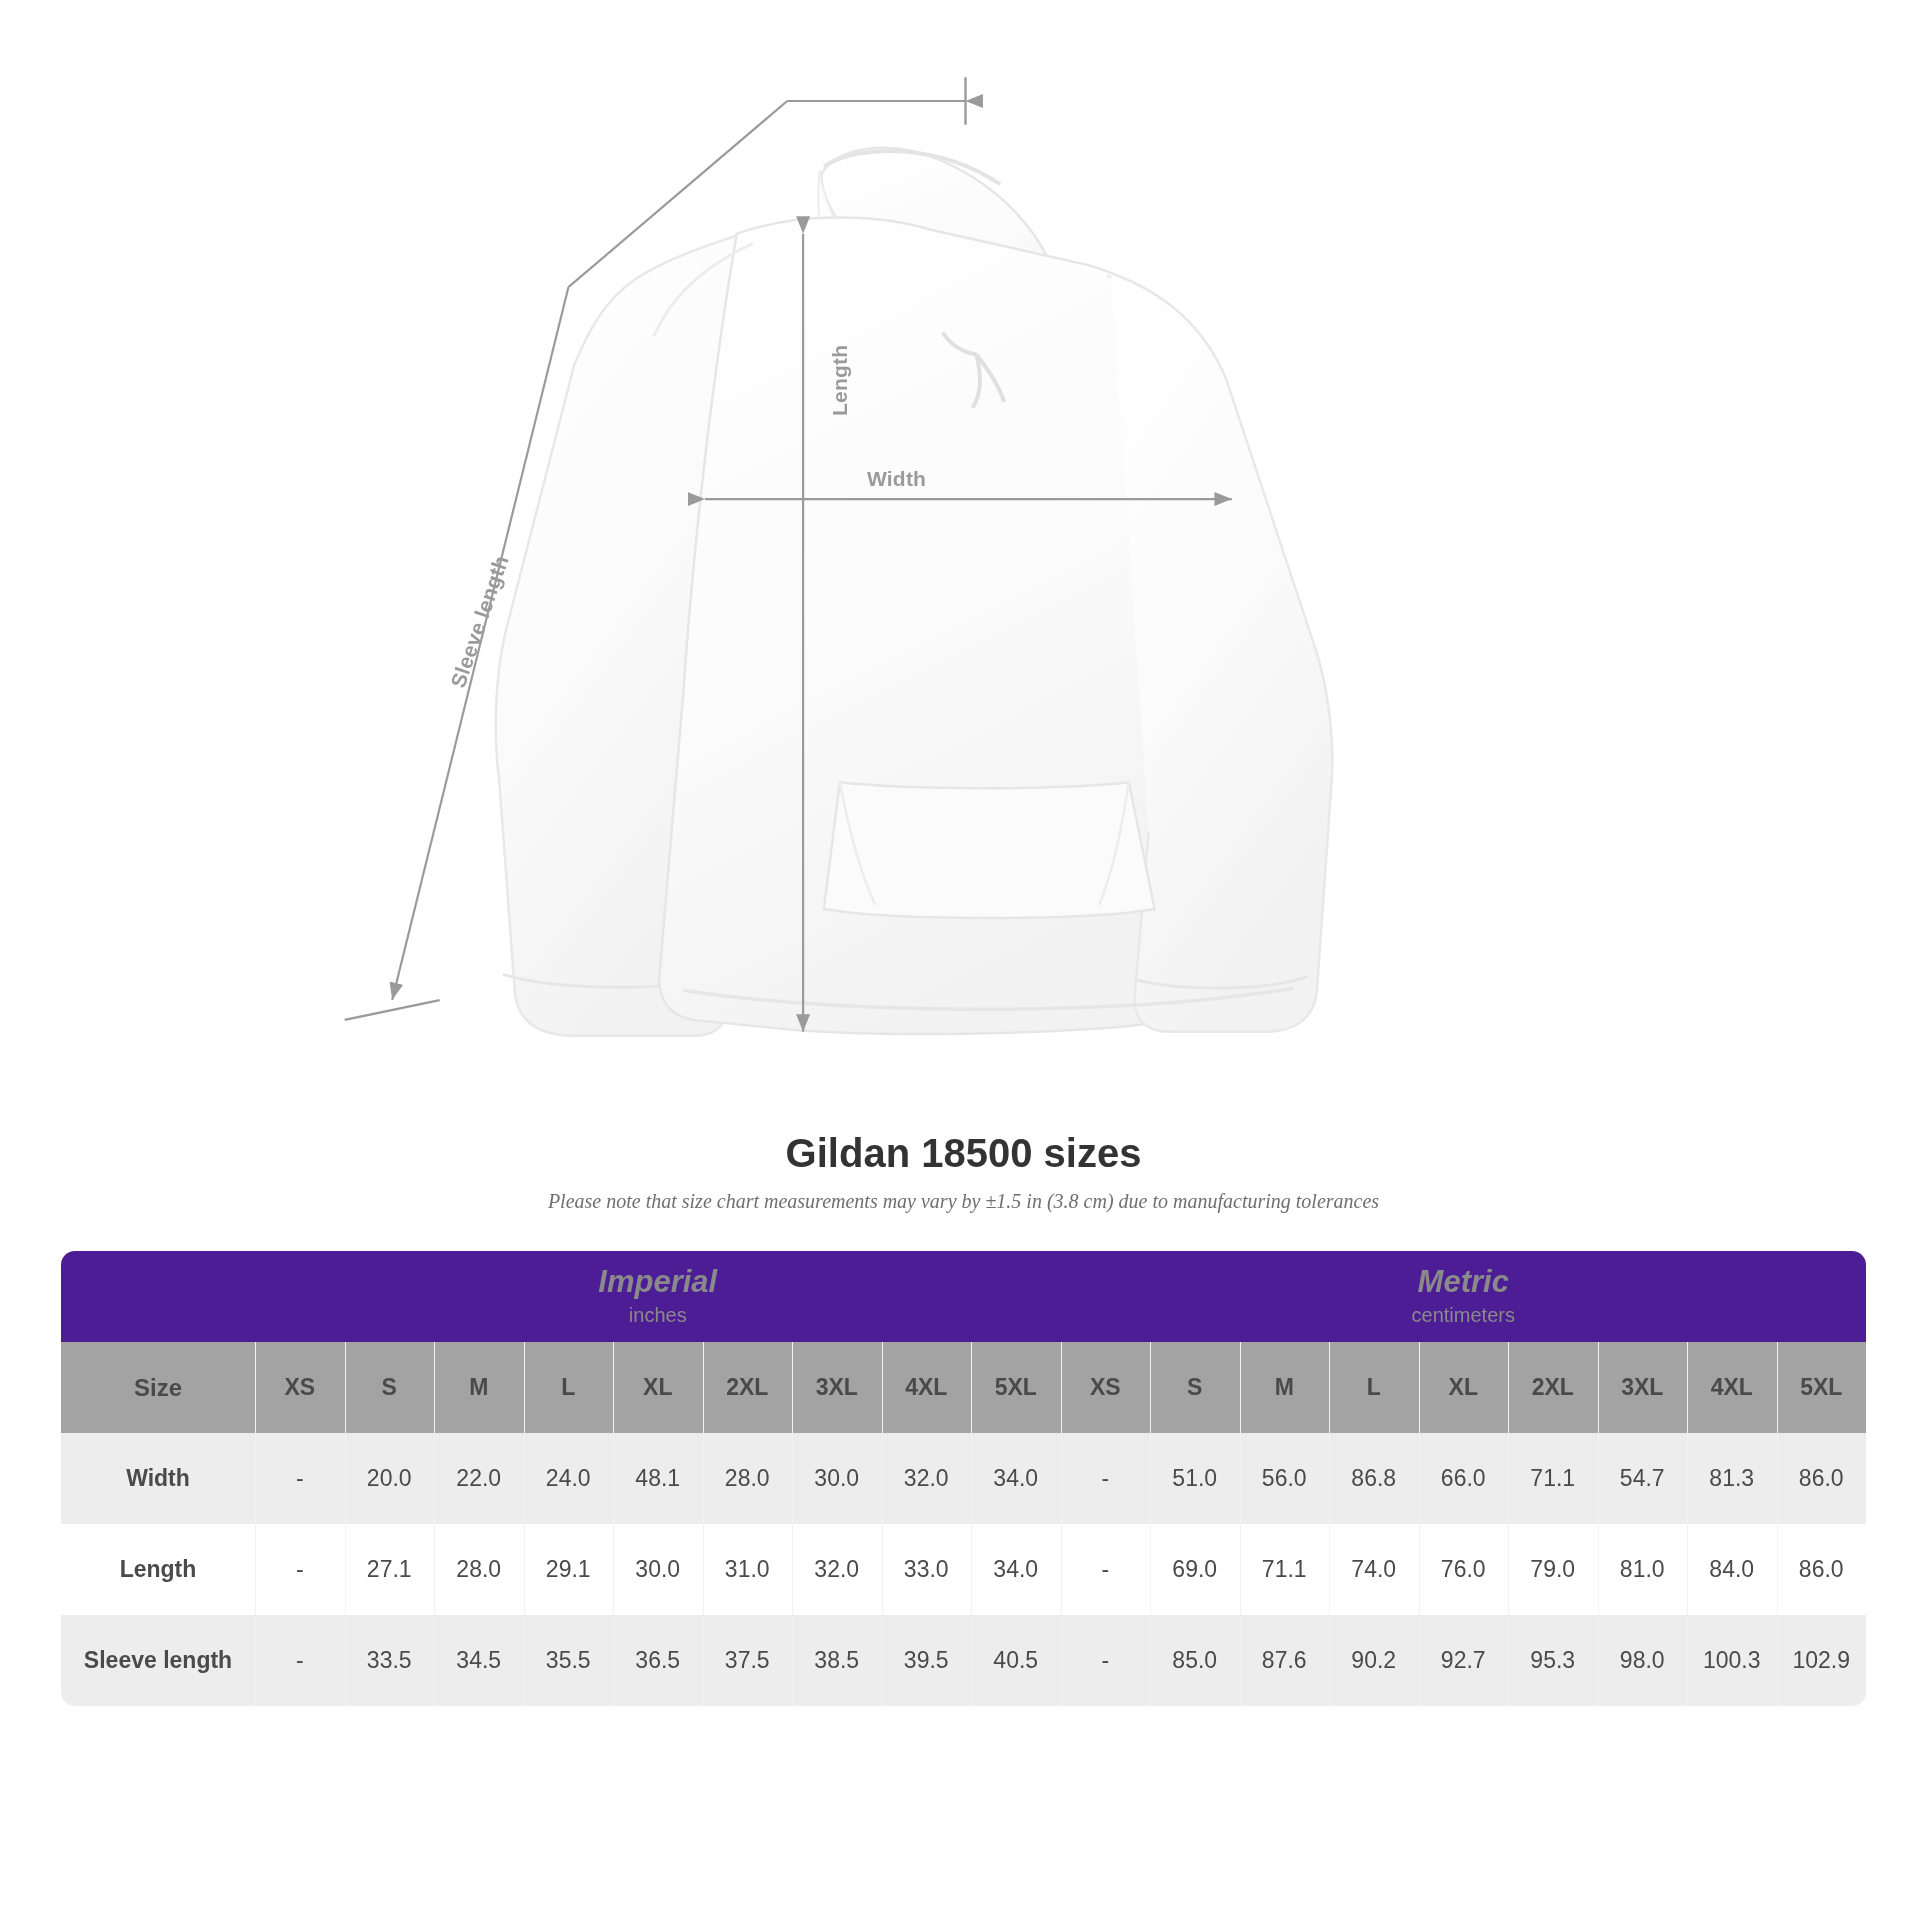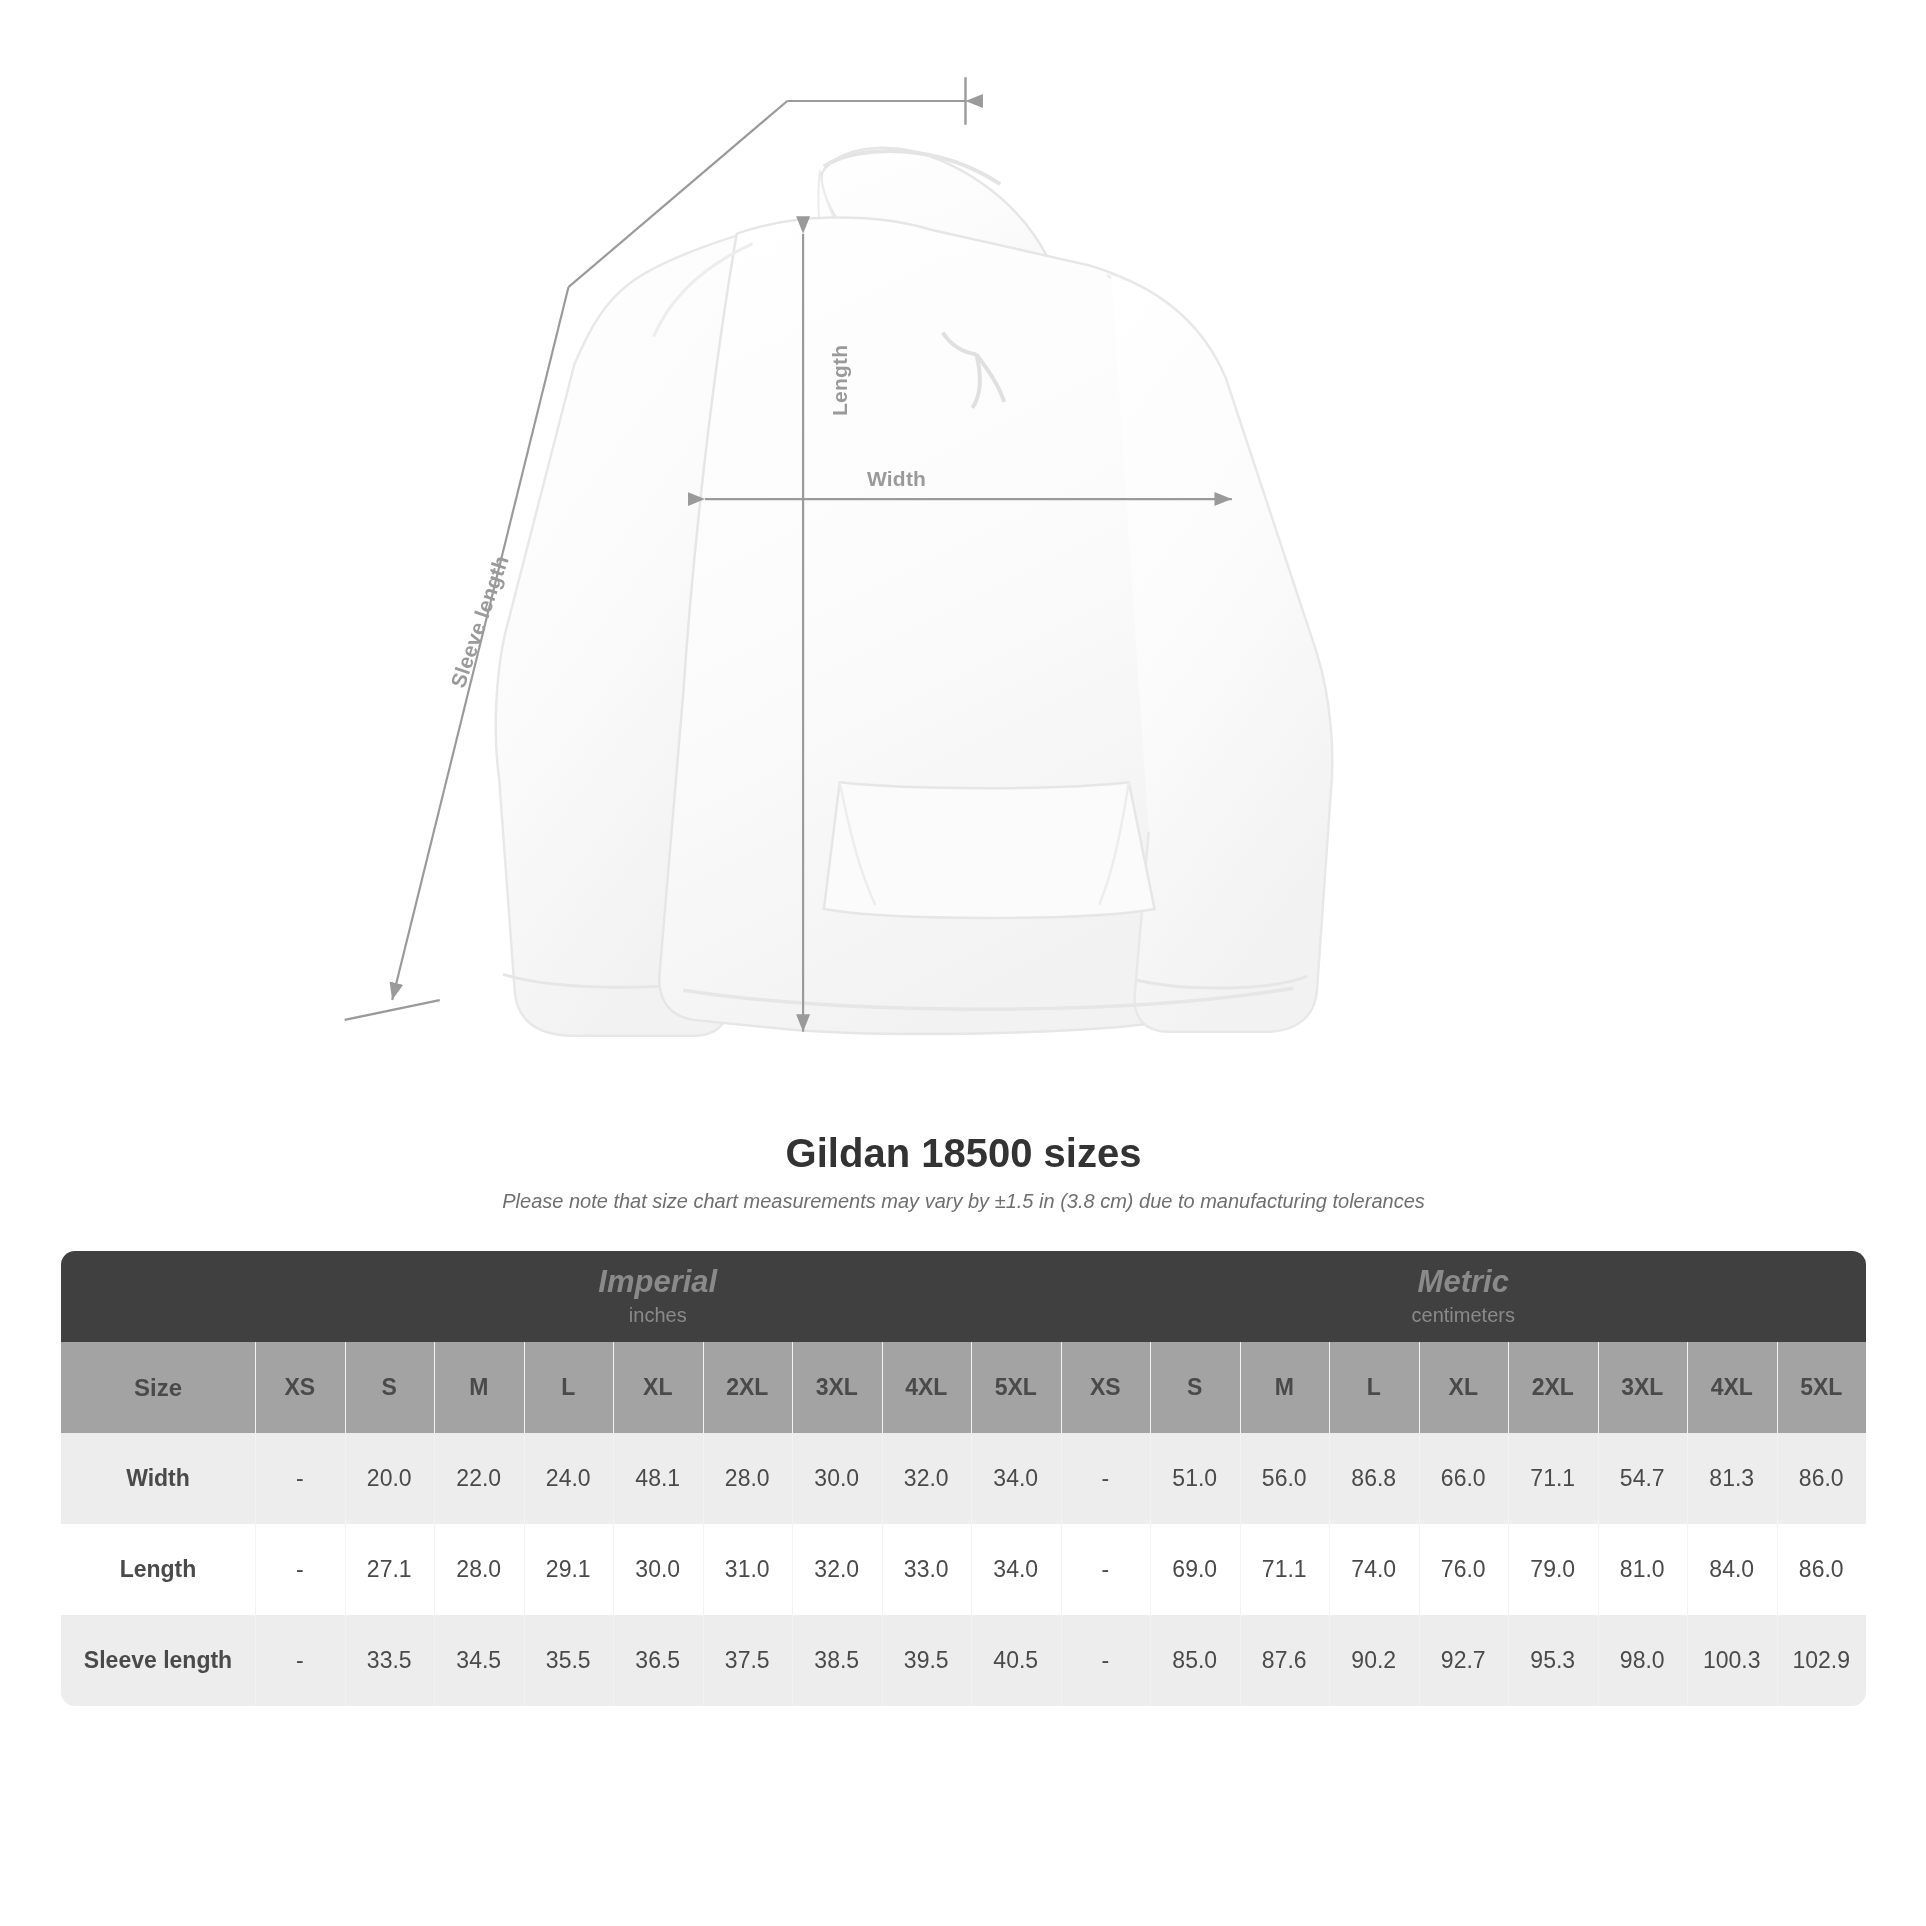--- a/index.html
+++ b/index.html
@@ -53,20 +53,21 @@
     font-size: 40px;
     font-weight: bold;
     color: #333333;
     margin: 0 0 14px 0;
   }
   .chart-note {
     font-size: 20px;
     font-style: italic;
     color: #6f6f6f;
     margin: 0;
+    font-family: Liberation Serif, serif;
   }
 
   
   .table-wrap {
     margin: 38px 61px 0 61px;
     border-radius: 14px;
     overflow: hidden;
   }
   table.size-table {
     border-collapse: collapse;
@@ -75,21 +76,21 @@
   }
   table.size-table td, table.size-table th {
     text-align: center;
     font-size: 23px;
     color: #4a4a4a;
     padding: 0;
     height: 91px;
     border: none;
   }
   .unit-head td {
-    background: #404040;
+    background: #4c1d95;
     height: 127px;
   }
   .unit-title {
     font-size: 31px;
     font-style: italic;
     font-weight: bold;
     color: #8a8a8a;
     line-height: 1.18;
   }
   .unit-sub {

